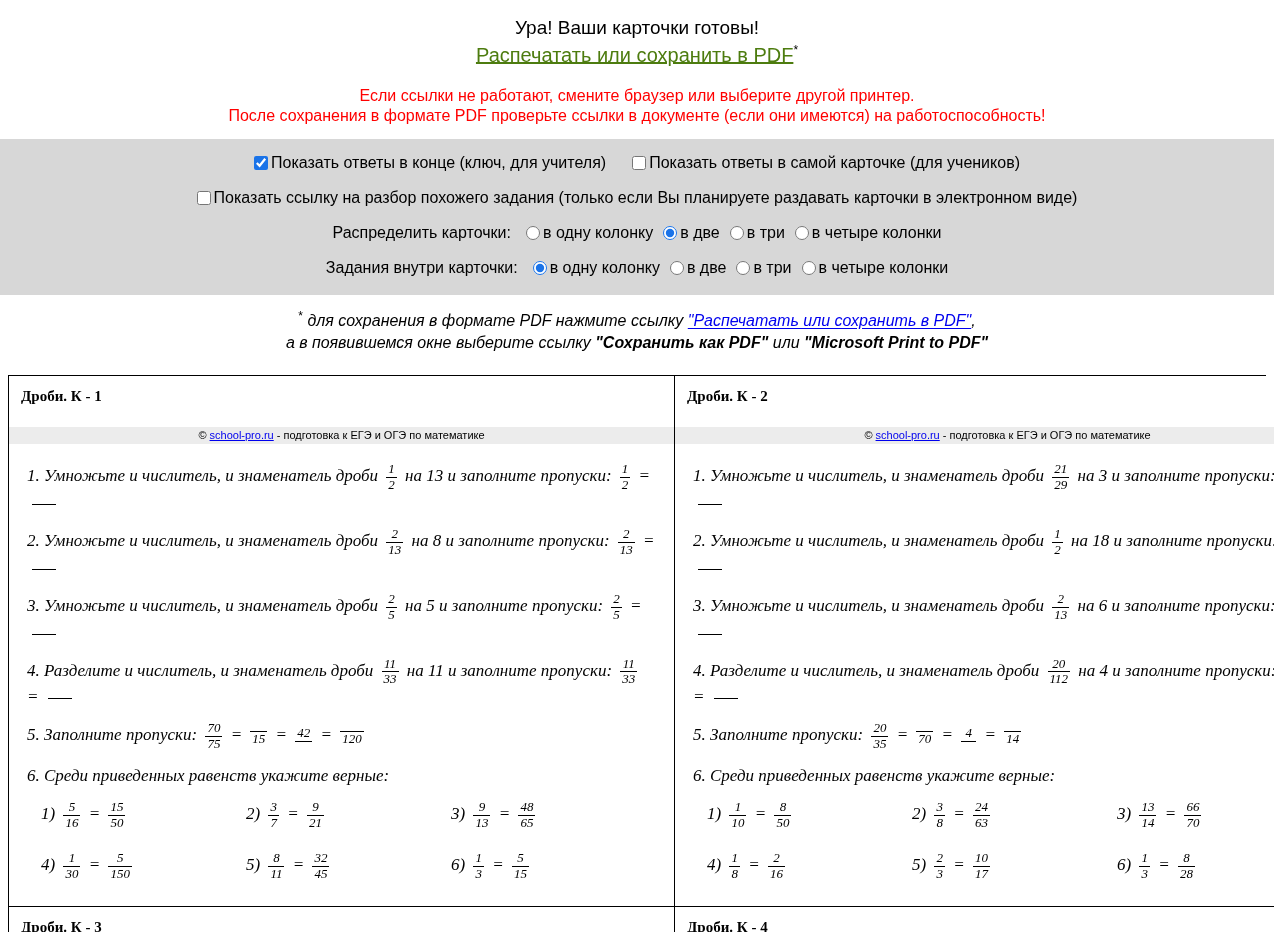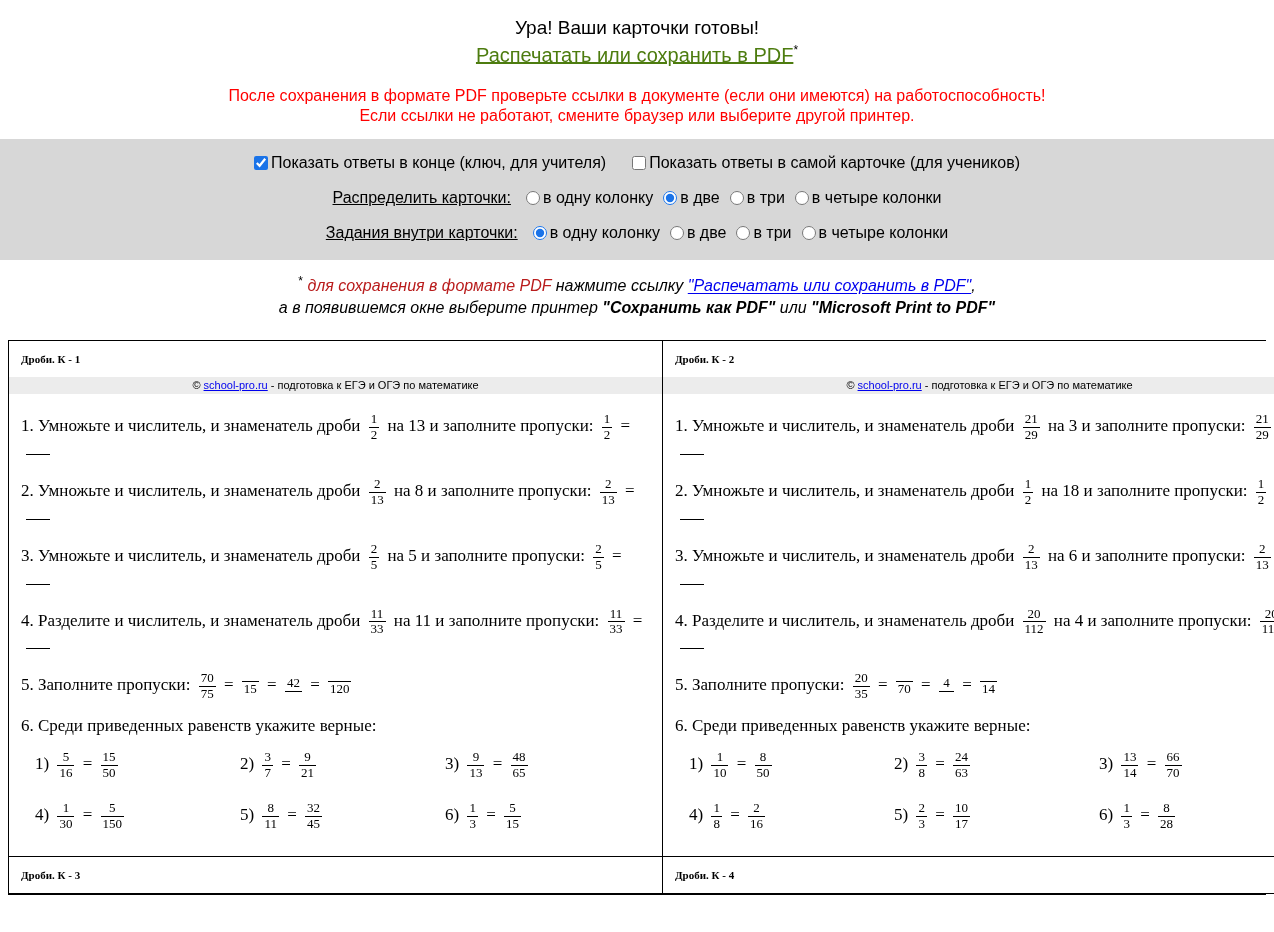--- a/index.html
+++ b/index.html
@@ -15,69 +15,70 @@
   .pdf-link-line { margin-top:3px; font-size:20px; }
   .pdf-link { color:#4d7c0f; text-decoration:underline; cursor:pointer; }
   .pdf-link-line sup { font-size:12px; color:#000; }
   .warnings { margin-top:20px; color:#ff0000; font-size:16px; line-height:1.25; }
   
   .options { margin-top:13px; background:#d7d7d7; padding:15px 0 1px; }
   .opt-row { text-align:center; margin:0 0 17px; font-size:16px; white-space:nowrap; }
   .opt-row input { width:14px; height:14px; vertical-align:-2px; margin:0 3px 0 0; accent-color:#1a73e8; }
   .opt-item { cursor:pointer; }
   .opt-item + .opt-item { margin-left:26px; }
-  .group-label { margin-right:5px;text-decoration:underline; }
+  .group-label { margin-right:5px; }
   .radio-item { margin-left:10px; cursor:pointer; }
   
   .footnote { text-align:center; font-style:italic; font-size:16px; line-height:1.35; margin-top:13px; }
   .footnote sup { font-style:normal; font-size:12px; }
-  .fn-red { color:#b91c1c; }
+  .fn-red { color:#000000; }
   .fn-link { color:#0000ee; text-decoration:underline; cursor:pointer; }
   .fn-bold { font-weight:bold; }
   
   .cards { margin:21px 8px 0; border:1px solid #000; display:grid; grid-template-columns:1fr 1fr; }
   .card { border-bottom:1px solid #000; background:#fff; }
   .card:nth-child(odd) { border-right:1px solid #000; }
-  .card-title { font-family:"Liberation Serif", serif; font-weight:bold; font-size:11px; padding:12px 12px 12px; }
+  .card-title { font-family:"Liberation Serif", serif; font-weight:bold; font-size:15px; padding:12px 12px 22px; }
   .card-copy { background:#ececec; text-align:center; font-size:11px; padding:2px 0 3px; color:#000; }
   .card-copy a { color:#0000ee; text-decoration:underline; cursor:pointer; }
   .card-body { padding:4px 12px 10px; font-family:"Liberation Serif", serif; font-size:17px; }
-  .task { margin:14px 0; }
+  .task { margin:14px 6px;font-style:italic; }
   .frac { display:inline-block; vertical-align:middle; text-align:center;
           font-size:13px; line-height:1.15; margin:0 4px; }
   .fn2 { display:block; padding:0 2px; border-bottom:1px solid #000; }
   .fd2 { display:block; padding:0 2px; }
   .fn2:empty, .fd2:empty { min-width:15px; height:6px; }
   .blank-bar { display:inline-block; width:24px; border-top:1.5px solid #000; vertical-align:3px; margin-left:5px; }
   .eq-grid { display:grid; grid-template-columns:repeat(3, 205px); row-gap:20px; margin:14px 0 8px 14px; }
   .eq-item { white-space:nowrap; }
 </style>
 </head>
 <body>
 
 <div class="header">
   <div class="header-title">Ура! Ваши карточки готовы!</div>
   <div class="pdf-link-line">
     <a class="pdf-link">Распечатать или сохранить в PDF</a><sup>*</sup>
   </div>
   <div class="warnings">
+    <div>Если ссылки не работают, смените браузер или выберите другой принтер.</div>
     <div>После сохранения в формате PDF проверьте ссылки в документе (если они имеются) на работоспособность!</div>
-    <div>Если ссылки не работают, смените браузер или выберите другой принтер.</div>
   </div>
 </div>
 
 <div class="options">
   <div class="opt-row"><label class="opt-item"><input type="checkbox" checked="" style=""><span>Показать ответы в конце (ключ, для учителя)</span></label><label class="opt-item"><input type="checkbox" style=""><span>Показать ответы в самой карточке (для учеников)</span></label></div>
+  <div class="opt-row"><label class="opt-item"><input type="checkbox" style=""><span>Показать ссылку на разбор похожего задания (только если Вы планируете раздавать карточки в электронном виде)</span></label></div>
   <div class="opt-row"><span class="group-label">Распределить карточки:</span><label class="radio-item"><input type="radio" name="rg0" style=""><span>в одну колонку</span></label><label class="radio-item"><input type="radio" name="rg0" checked="" style=""><span>в две</span></label><label class="radio-item"><input type="radio" name="rg0" style=""><span>в три</span></label><label class="radio-item"><input type="radio" name="rg0" style=""><span>в четыре колонки</span></label></div>
   <div class="opt-row"><span class="group-label">Задания внутри карточки:</span><label class="radio-item"><input type="radio" name="rg1" checked="" style=""><span>в одну колонку</span></label><label class="radio-item"><input type="radio" name="rg1" style=""><span>в две</span></label><label class="radio-item"><input type="radio" name="rg1" style=""><span>в три</span></label><label class="radio-item"><input type="radio" name="rg1" style=""><span>в четыре колонки</span></label></div>
 </div>
 
 <div class="footnote">
   <div><sup>*</sup> <span class="fn-red">для сохранения в формате PDF</span><span> нажмите ссылку </span><a class="fn-link">"Распечатать или сохранить в PDF"</a><span>,</span></div>
-  <div><span>а в появившемся окне выберите принтер </span><span class="fn-bold">"Сохранить как PDF"</span><span> или </span><span class="fn-bold">"Microsoft Print to PDF"</span></div>
+  <div><span>а в появившемся окне выберите ссылку </span><span class="fn-bold">"Сохранить как PDF"</span><span> или </span><span class="fn-bold">"Microsoft Print to PDF"</span></div>
 </div>
 
 <div class="cards">
     <div class="card">
       <div class="card-title">Дроби. К - 1</div>
       <div class="card-copy">© <a>school-pro.ru</a> - подготовка к ЕГЭ и ОГЭ по математике</div>
       <div class="card-body">
         <div class="task">1. Умножьте и числитель, и знаменатель дроби <span class="frac"><span class="fn2">1</span><span class="fd2">2</span></span> на 13 и заполните пропуски: <span class="frac"><span class="fn2">1</span><span class="fd2">2</span></span> = <span class="blank-bar"></span></div>
         <div class="task">2. Умножьте и числитель, и знаменатель дроби <span class="frac"><span class="fn2">2</span><span class="fd2">13</span></span> на 8 и заполните пропуски: <span class="frac"><span class="fn2">2</span><span class="fd2">13</span></span> = <span class="blank-bar"></span></div>
         <div class="task">3. Умножьте и числитель, и знаменатель дроби <span class="frac"><span class="fn2">2</span><span class="fd2">5</span></span> на 5 и заполните пропуски: <span class="frac"><span class="fn2">2</span><span class="fd2">5</span></span> = <span class="blank-bar"></span></div>

